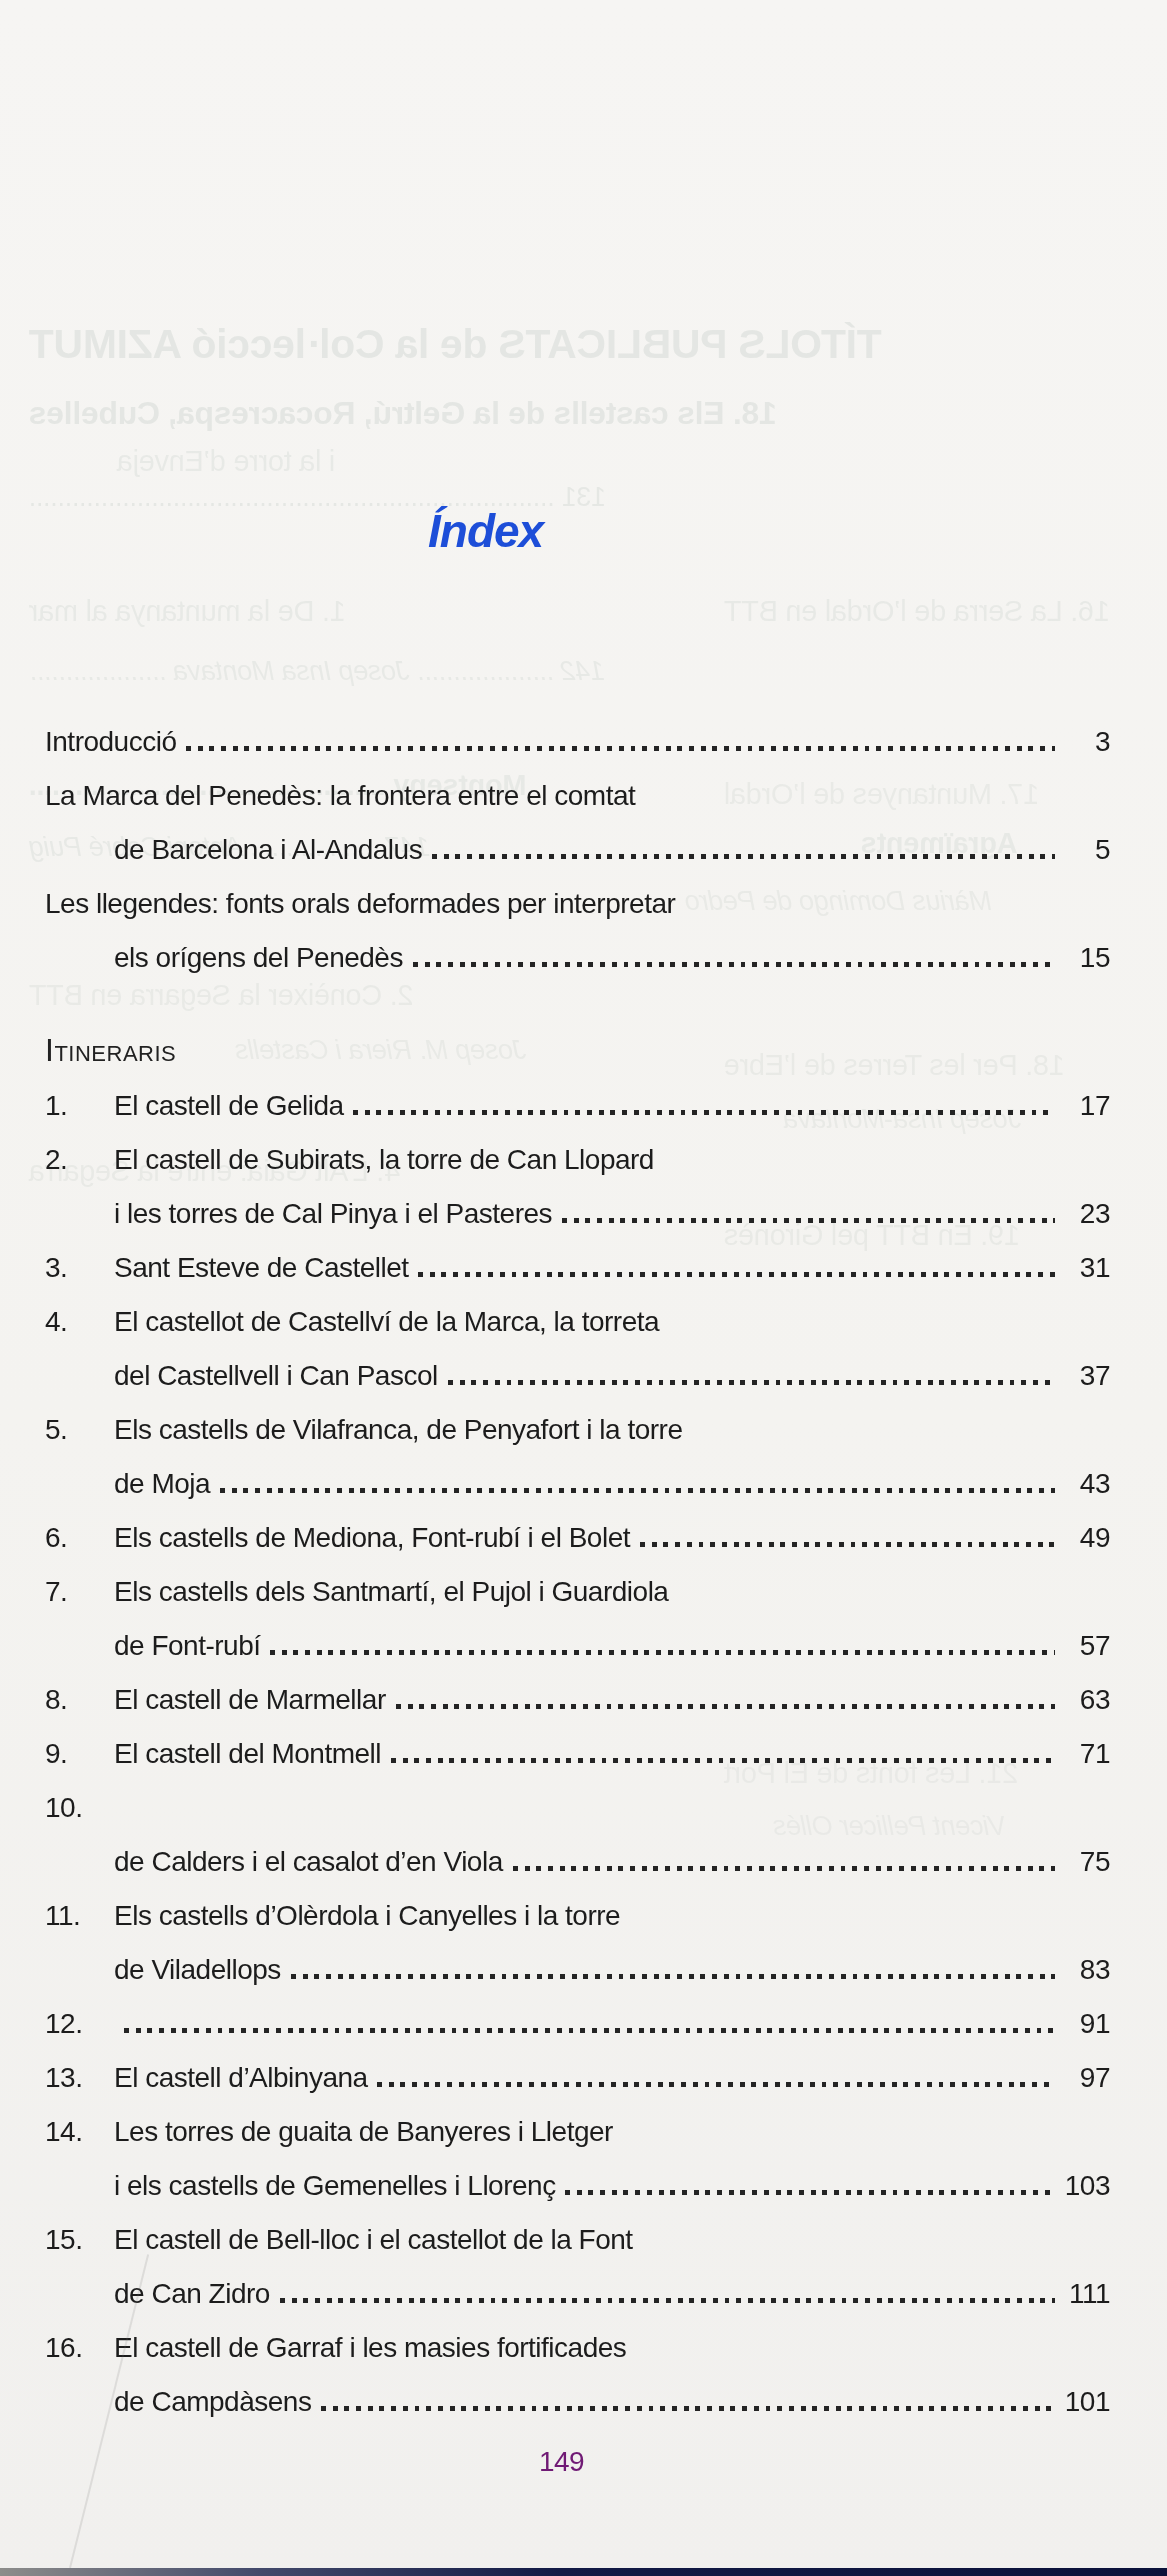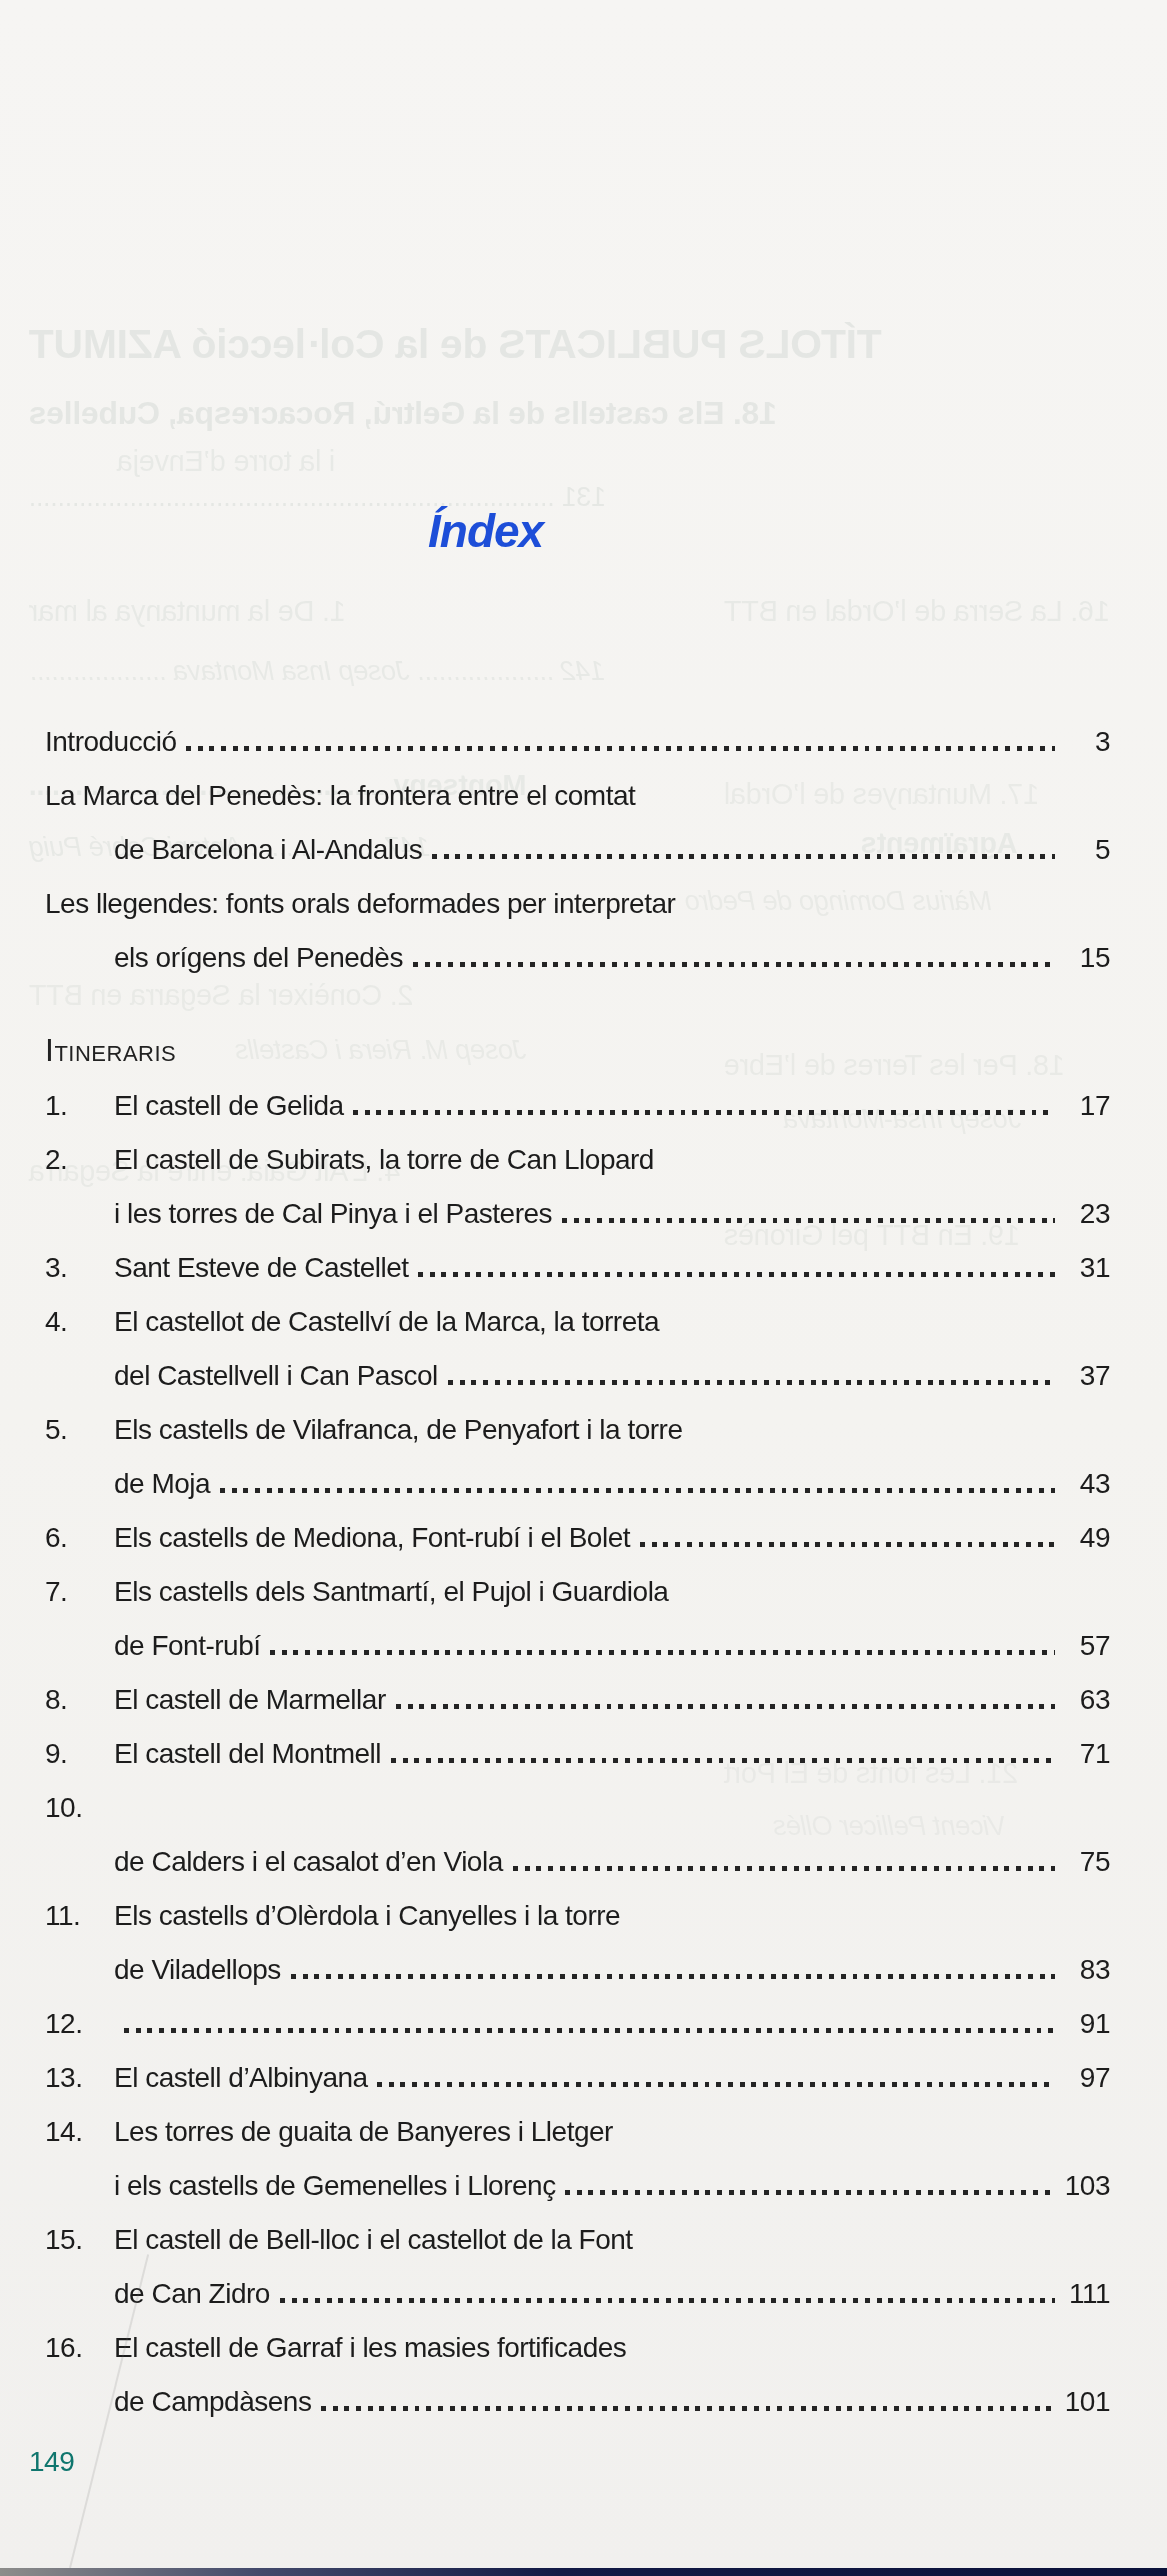--- a/index.html
+++ b/index.html
@@ -32,22 +32,22 @@
     min-width:19.6px;
   }
   .row .pg{flex:none;min-width:45px;text-align:right;font-size:28px;line-height:33px;letter-spacing:-0.5px;}
   .row.indent{padding-left:69px;}
   .sec-heading{
     margin-top:40px;height:54px;display:flex;align-items:flex-end;
     font-variant:small-caps;font-size:32px;line-height:35px;letter-spacing:0.5px;color:#222;
   }
   
   .footer{
-    position:absolute;left:29px;top:2446px;width:1065px;text-align:left;
-    font-size:28px;letter-spacing:-0.5px;color:#0f766e;
+    position:absolute;left:29px;top:2446px;width:1065px;text-align:center;
+    font-size:28px;letter-spacing:-0.5px;color:#701a75;
   }
   
   .bottom-edge{
     position:absolute;left:0;bottom:0;width:100%;height:7.8px;
     background:linear-gradient(to right,#8d8d8b 0%,#434a6b 22%,#121a45 48%,#0b123a 100%);
   }
   .crease{
     position:absolute;left:69px;bottom:7.8px;width:2px;height:323px;
     background:rgba(115,115,110,0.16);transform:rotate(14deg);transform-origin:bottom center;
   }

